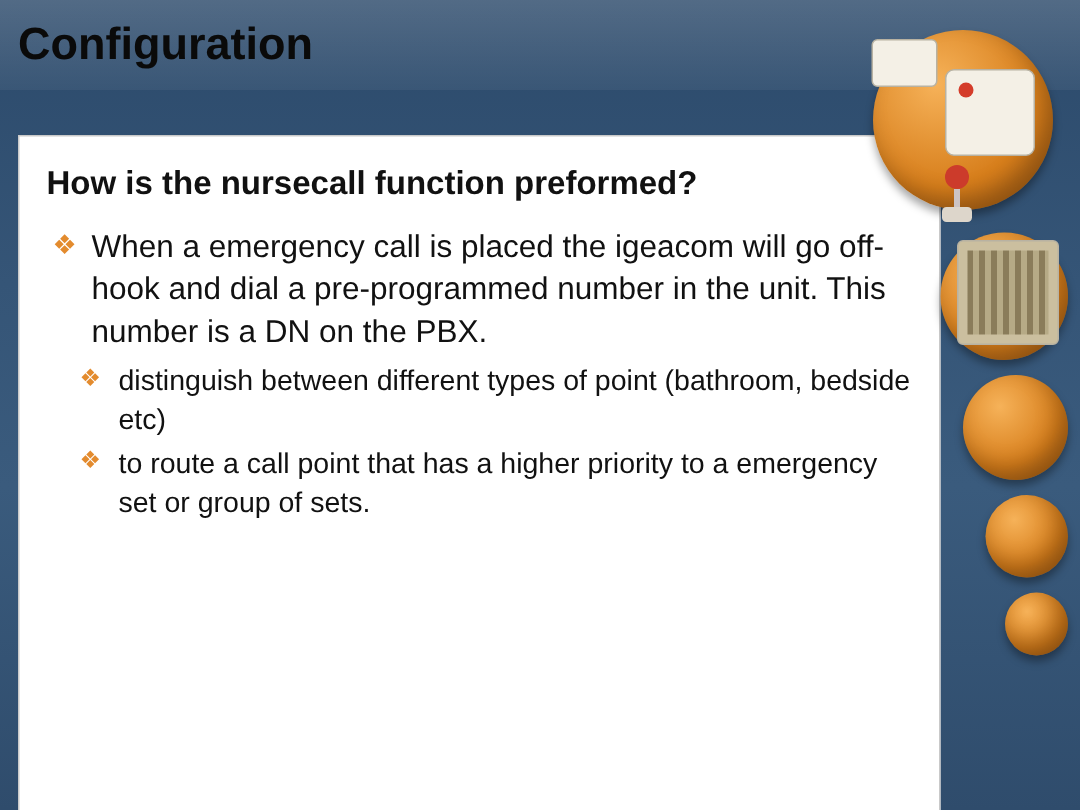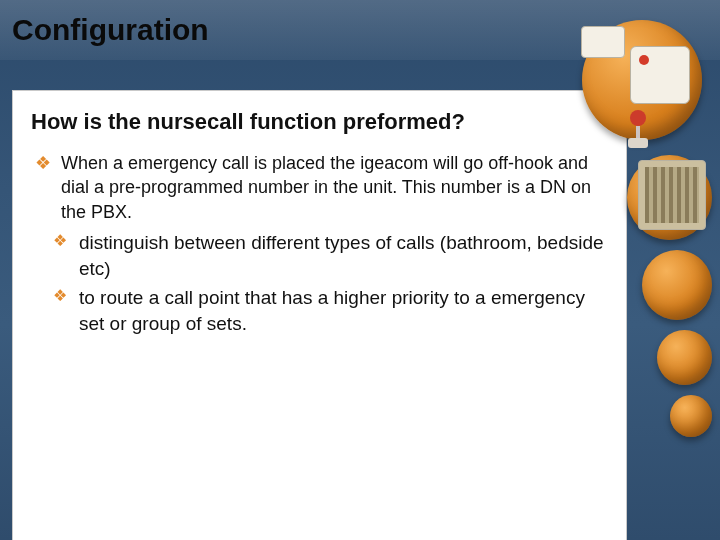--- a/index.html
+++ b/index.html
@@ -14,21 +14,21 @@
     background: linear-gradient(180deg, rgba(255,255,255,0.18), rgba(255,255,255,0.05));
     display: flex; align-items: center; padding-left: 12px;
   }
   .title-band h1 { color: #0a0a0a; font-size: 30px; font-weight: bold; }
   .content-panel {
     position: absolute; top: 90px; left: 12px; width: 615px; height: 508px;
     background: #ffffff; border: 1px solid #c9c9c9; padding: 10px 18px 16px 18px;
   }
   .subhead { color: #111; font-size: 22px; font-weight: bold; margin: 8px 0 16px 0; }
   ul.level1 { list-style: none; padding-left: 0; }
-  ul.level1 > li { position: relative; padding-left: 30px; font-size: 18px; line-height: 1.35; color: #111; margin-bottom: 4px; }
+  ul.level1 > li { position: relative; padding-left: 30px; font-size: 21px; line-height: 1.35; color: #111; margin-bottom: 4px; }
   ul.level1 > li::before { content: "\2756"; position: absolute; left: 4px; top: 0; color: #e38b2e; font-size: 18px; }
   ul.level2 { list-style: none; padding-left: 0; margin-top: 6px; }
   ul.level2 > li { position: relative; padding-left: 28px; margin-left: 20px; font-size: 19px; line-height: 1.35; color: #111; margin-bottom: 4px; }
   ul.level2 > li::before { content: "\2756"; position: absolute; left: 2px; top: 0; color: #e38b2e; font-size: 16px; }
 
   
   .circ { position: absolute; right: 8px; border-radius: 50%; background: radial-gradient(circle at 35% 30%, #f6b259, #d77e1b 60%, #a85d12 100%); box-shadow: inset -6px -8px 14px rgba(0,0,0,0.25), 0 4px 6px rgba(0,0,0,0.35); }
   .c1 { top: 20px; width: 120px; height: 120px; right: 18px; }
   .c2 { top: 155px; width: 85px; height: 85px; }
   .c3 { top: 250px; width: 70px; height: 70px; }
@@ -55,21 +55,21 @@
   <div class="title-band">
     <h1>Configuration</h1>
   </div>
 
   <div class="content-panel">
     <div class="subhead">How is the nursecall function preformed?</div>
     <ul class="level1">
       <li> When a emergency call is placed the igeacom will go off-hook and dial a pre-programmed number in the unit.   This number is a DN on the PBX.</li>
     </ul>
     <ul class="level2">
-      <li> distinguish between different types of calls (bathroom, bedside etc)</li>
+      <li> distinguish between different types of point (bathroom, bedside etc)</li>
       <li> to route a call point that has a higher priority to a emergency set or group of sets.</li>
     </ul>
   </div>
 
   <div class="circ c1"></div>
   <div class="circ c2"></div>
   <div class="circ c3"></div>
   <div class="circ c4"></div>
   <div class="circ c5"></div>
   <div class="device dev-a"></div>

